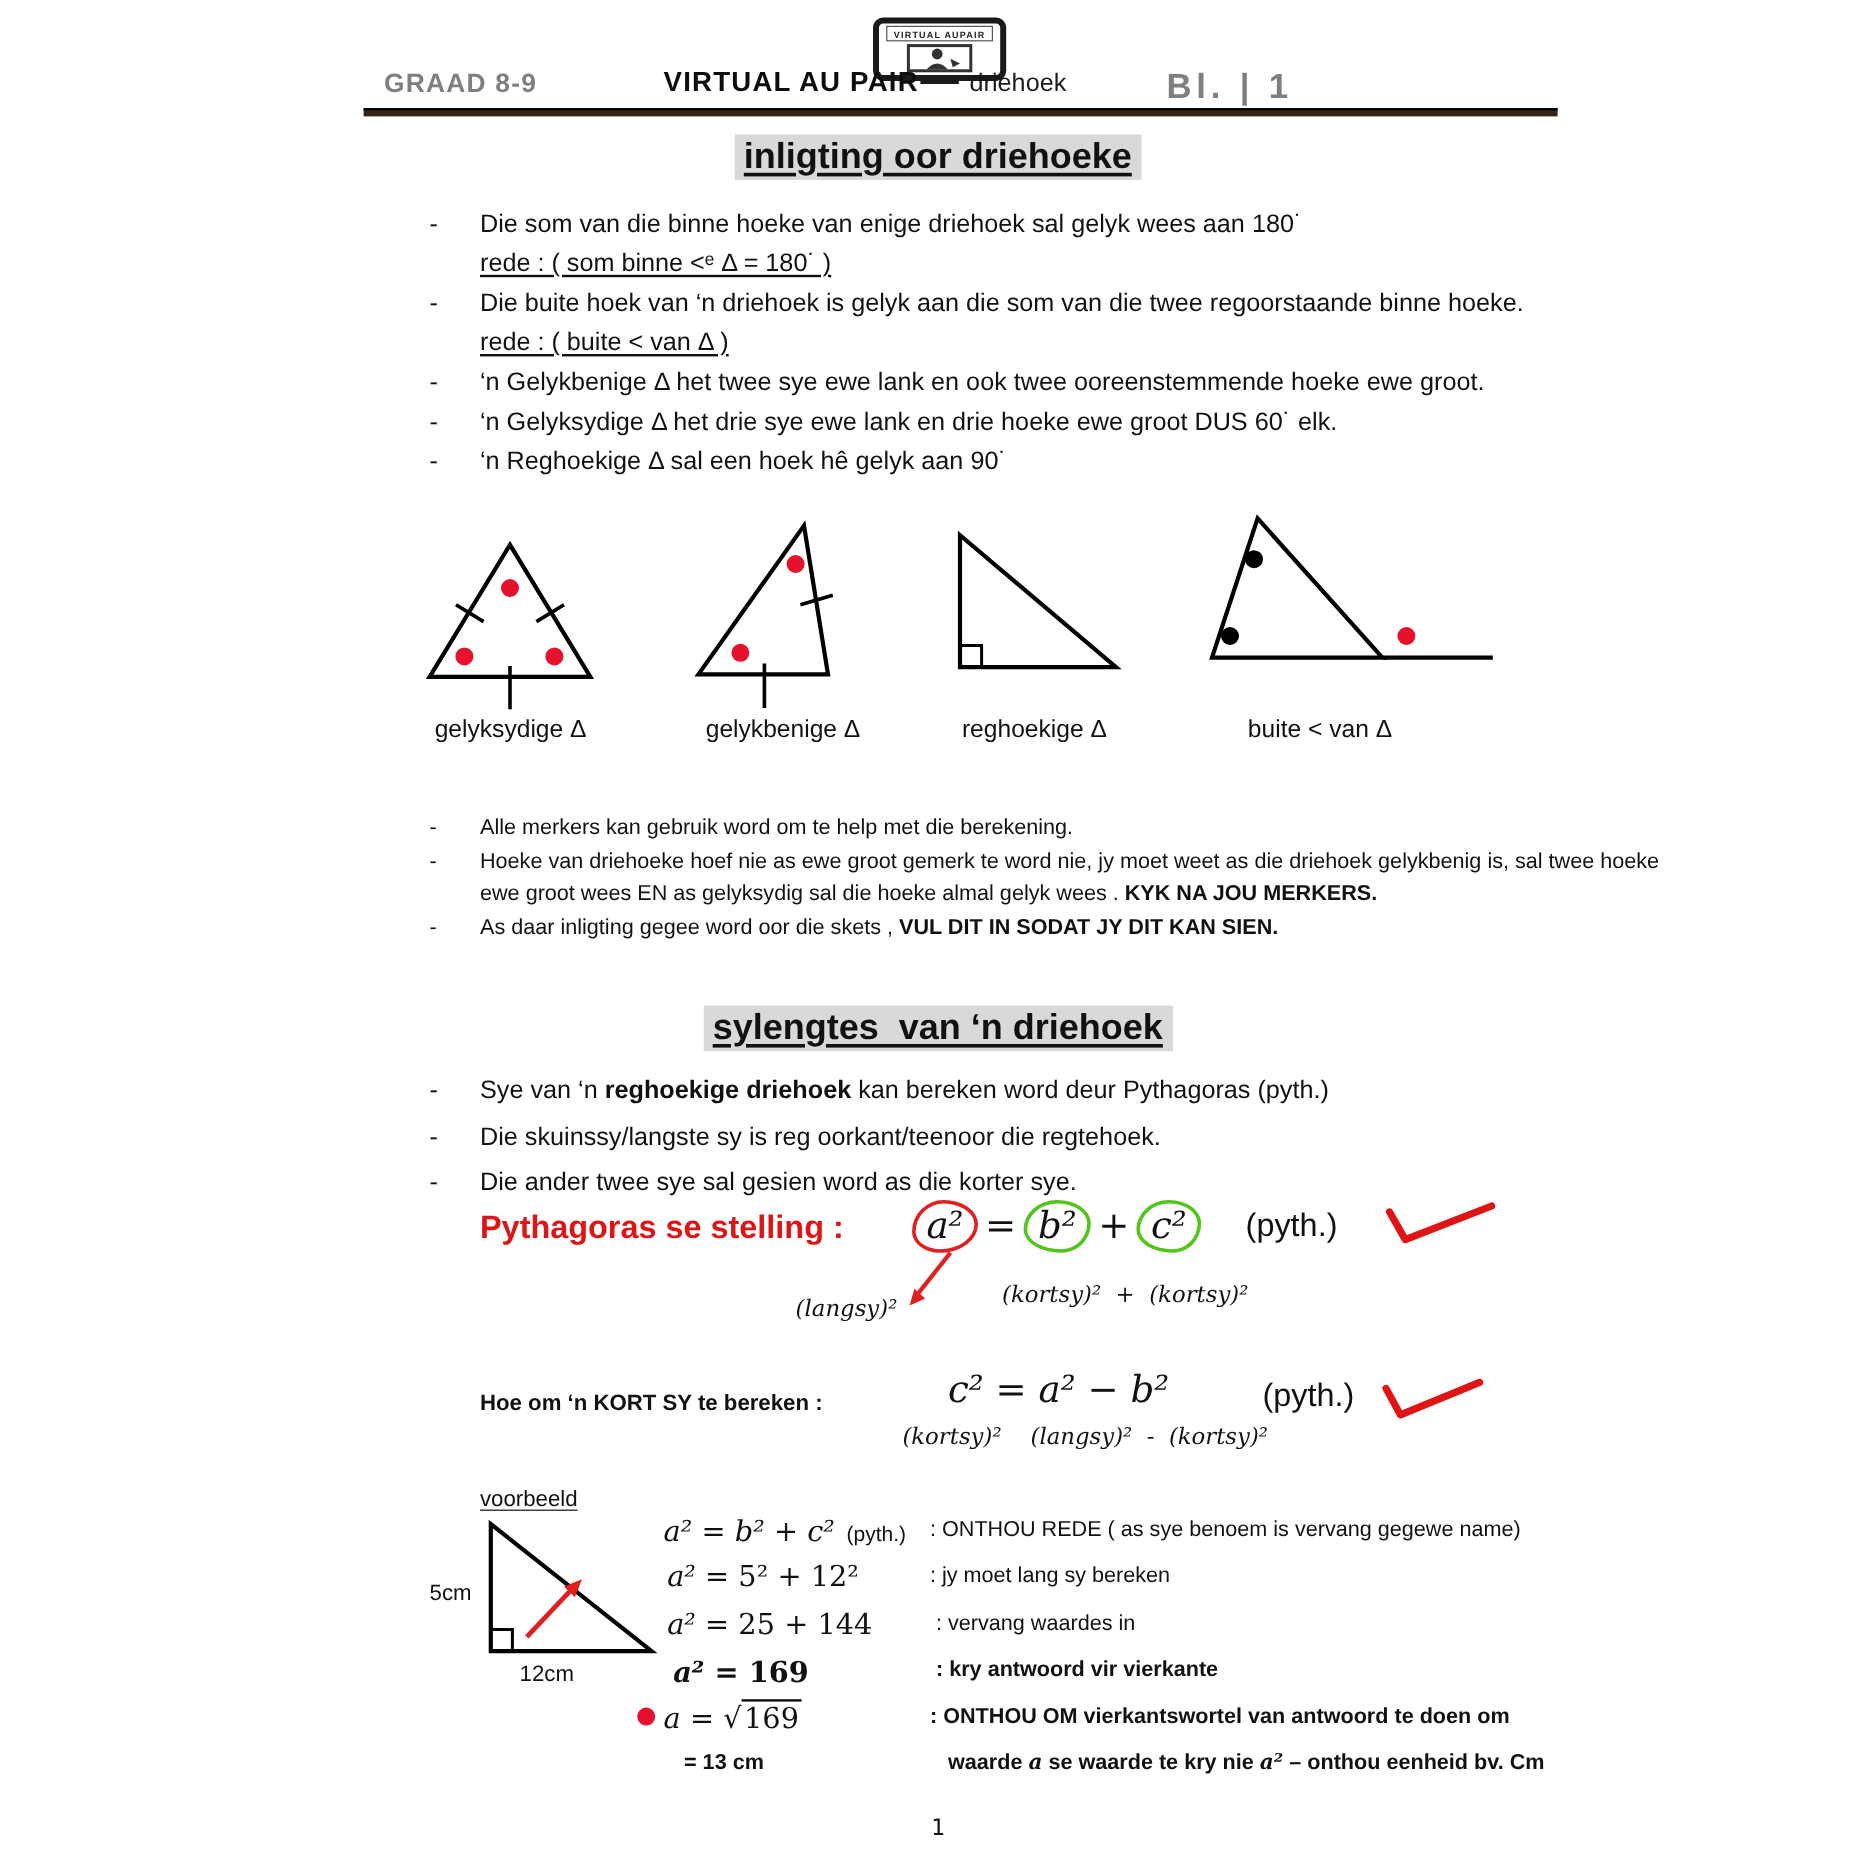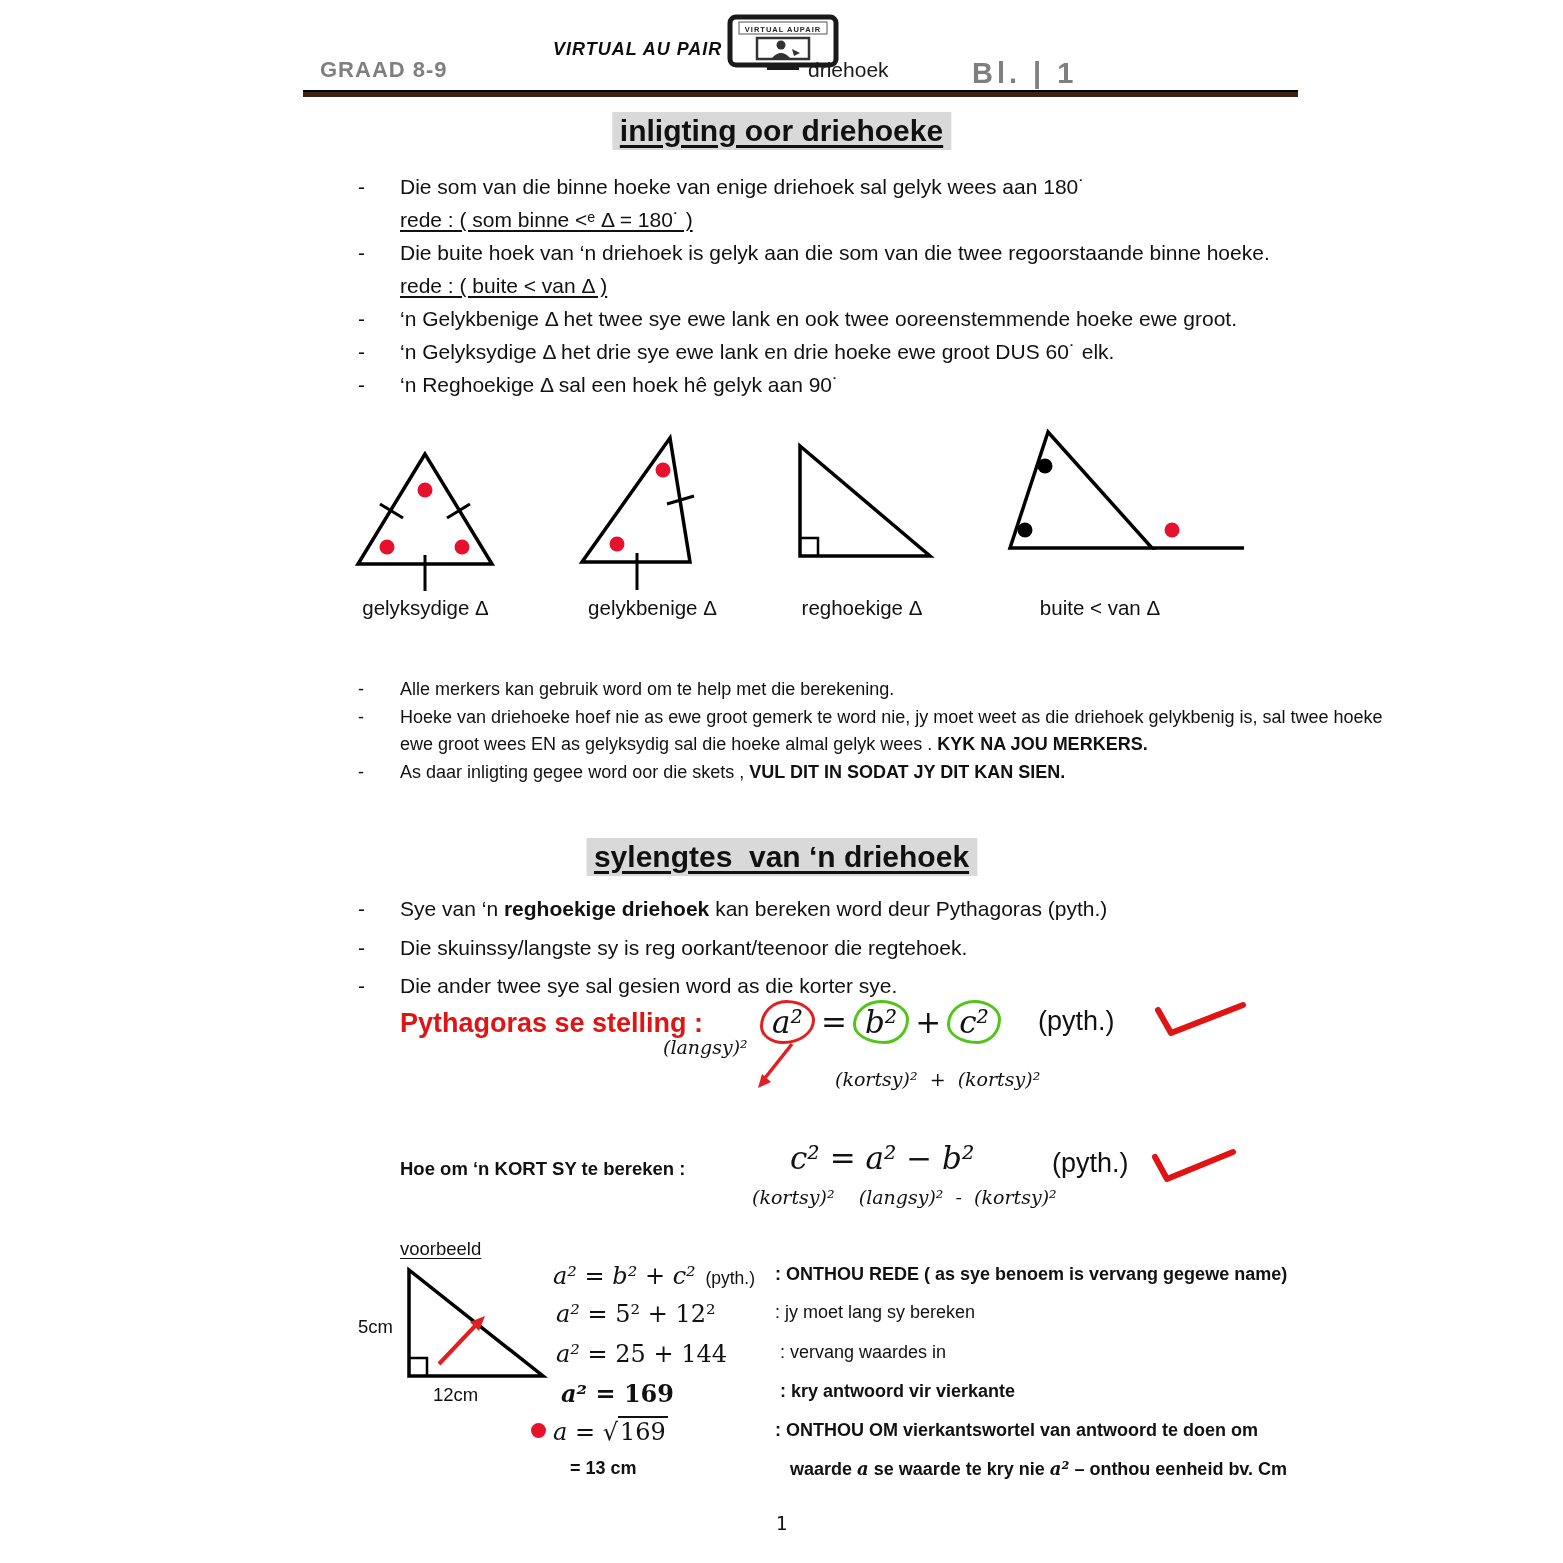--- a/index.html
+++ b/index.html
@@ -5,21 +5,21 @@
   html,body{margin:0;padding:0;background:#fff;}
   .page{position:relative;width:1563px;height:1563px;background:#ffffff;overflow:hidden;
         font-family:"Liberation Sans",sans-serif;color:#111;}
   .abs{position:absolute;}
   .nowrap{white-space:nowrap;}
   .pre{white-space:pre-wrap;}
   .u{text-decoration:underline;text-decoration-thickness:2px;text-underline-offset:3px;}
   .b{font-weight:bold;}
   
   .grade{left:320px;top:57px;font-size:22px;font-weight:bold;color:#7f7f7f;letter-spacing:1px;}
-  .brand{left:553px;top:39px;font-size:18px;font-weight:bold;color:#0d0d0d;letter-spacing:1px;font-style:italic;}
+  .brand{left:553px;top:55px;font-size:23px;font-weight:bold;color:#0d0d0d;letter-spacing:1px;}
   .subject{left:808px;top:58px;font-size:21px;color:#1a1a1a;}
   .pageref{left:972px;top:57px;font-size:29px;font-weight:bold;color:#7f7f7f;letter-spacing:4px;}
   .rule{left:303px;top:90px;width:995px;height:5px;background:#3a2313;border-top:2px solid #000;}
   .logo{left:726px;top:14px;}
   
   .title{top:112px;left:50%;transform:translateX(-50%);font-size:30px;font-weight:bold;
          background:#d9d9d9;padding:2px 8px;text-decoration:underline;text-decoration-thickness:2.5px;
          text-underline-offset:4px;white-space:pre;}
   .title2{top:838px;}
   
@@ -38,21 +38,21 @@
   
   .pythlabel{left:400px;top:1008px;font-size:27px;font-weight:bold;color:#e01414;}
   .bigmath{font-family:"DejaVu Serif",serif;font-style:italic;font-size:31px;}
   .formula1{left:760px;top:1000px;display:flex;align-items:center;gap:6px;}
   .circ{display:inline-block;padding:1px 9px;}
   .circ.red{border:3.5px solid #e02020;border-radius:48% 52% 58% 42%/60% 46% 54% 40%;}
   .circ.green{border:3px solid #52c41a;border-radius:50% 50% 44% 56%/56% 44% 56% 44%;}
   .pythtag{font-size:27px;color:#111;}
   .tag1{left:1038px;top:1006px;}
   .sublab{font-family:"DejaVu Serif",serif;font-style:italic;font-size:19px;white-space:pre;}
-  .langsy{left:663px;top:1036px;}
+  .langsy{left:663px;top:1080px;}
   .kortsy{left:835px;top:1068px;}
   
   .shortlabel{left:400px;top:1158px;font-size:18.5px;font-weight:bold;}
   .shortformula{left:790px;top:1140px;}
   .tag2{left:1052px;top:1148px;}
   
   .extitle{left:400px;top:1238px;font-size:18.5px;text-decoration:underline;text-underline-offset:3px;}
   .sidelab{font-size:18.5px;}
   .math{font-family:"DejaVu Serif",serif;font-size:24px;}
   .mv{font-family:"DejaVu Serif",serif;font-style:italic;}
@@ -213,21 +213,21 @@
   <svg class="abs" style="left:393px;top:1264px;" width="158" height="120" viewBox="0 0 158 120">
     <polygon points="16,6 16,112 150,112" fill="none" stroke="#000" stroke-width="3.5"></polygon>
     <path d="M16,94 L34,94 L34,112" fill="none" stroke="#000" stroke-width="2.5"></path>
     <line x1="46" y1="100" x2="82" y2="62" stroke="#e02020" stroke-width="4"></line>
     <polygon points="92,52 86,67 77,58" fill="#e02020"></polygon>
   </svg>
   <span class="abs sidelab" style="left:358px;top:1316px;">5cm</span>
   <span class="abs sidelab" style="left:433px;top:1384px;">12cm</span>
 
   <span class="abs pre" style="left:553px;top:1262px;"><span class="math mi">a² = b² + c²</span><span class="steptag">  (pyth.)</span></span>
-  <span class="abs note" style="left:775px;top:1264px;font-weight:bold;">: ONTHOU REDE ( as sye benoem is vervang gegewe name)</span>
+  <span class="abs note" style="left:775px;top:1264px;">: ONTHOU REDE ( as sye benoem is vervang gegewe name)</span>
 
   <span class="abs pre" style="left:556px;top:1300px;"><span class="math mi">a²</span><span class="math"> = 5² + 12²</span></span>
   <span class="abs note" style="left:775px;top:1302px;">: jy moet lang sy bereken</span>
 
   <span class="abs pre" style="left:556px;top:1340px;"><span class="math mi">a²</span><span class="math"> = 25 + 144</span></span>
   <span class="abs note" style="left:780px;top:1342px;">: vervang waardes in</span>
 
   <span class="abs pre b" style="left:561px;top:1379px;"><span class="math mi">a²</span><span class="math"> = 169</span></span>
   <span class="abs note b" style="left:780px;top:1381px;">: kry antwoord vir vierkante</span>
 

